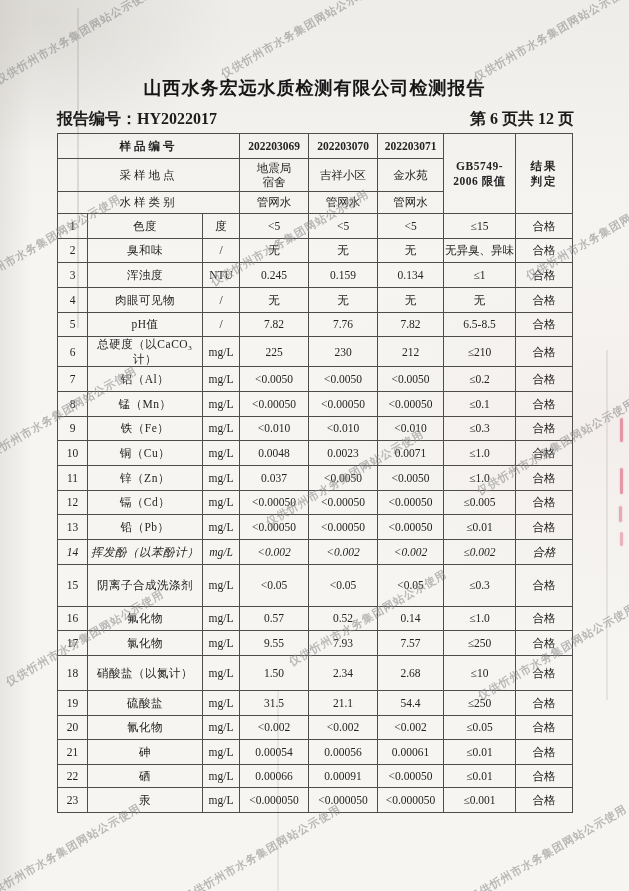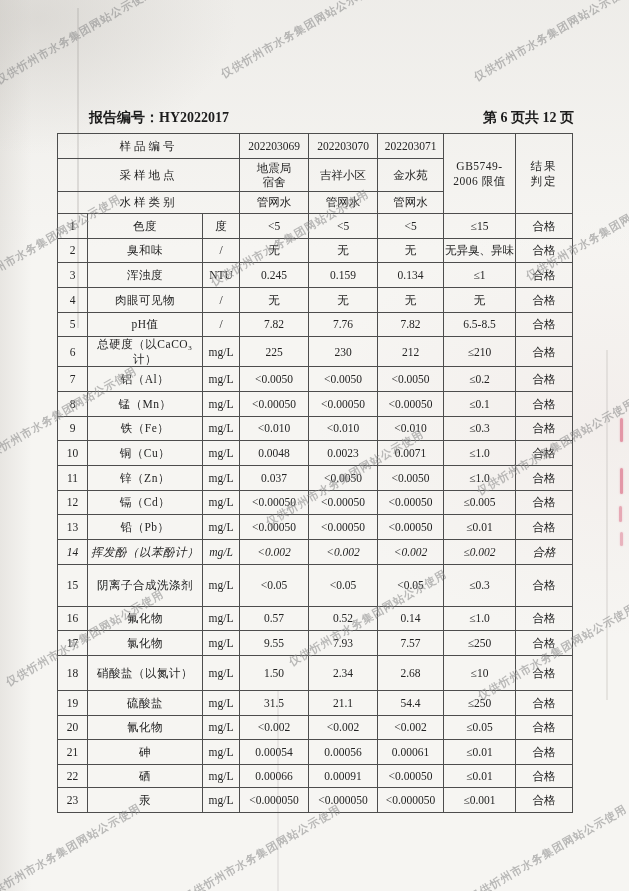--- a/index.html
+++ b/index.html
@@ -35,43 +35,42 @@
     position:absolute;left:0;right:0;top:76px;
     text-align:center;
     font-size:18px;font-weight:700;
     letter-spacing:1px;
     color:#161616;
     z-index:2;
   }
   .meta-row{
     position:absolute;left:57px;right:55px;top:109px;
     display:flex;justify-content:space-between;align-items:baseline;
-    font-size:14px;font-weight:700;color:#1c1c1c;
+    font-size:16px;font-weight:700;color:#1c1c1c;
     z-index:2;
-    margin-left:32px;
   }
   
   table.results{
     position:absolute;left:57px;top:133px;
     width:515px;
     border-collapse:collapse;
     table-layout:fixed;
     z-index:2;
   }
   table.results td{
     border:1px solid #4d4d4d;
     text-align:center;
     vertical-align:middle;
     font-size:11.5px;
     color:#242424;
     padding:0 1px;
     overflow:hidden;
     line-height:1.25;
   }
-  tr.h1{height:25px;}
+  tr.h1{height:25px;font-weight:bold;}
   tr.h2{height:33px;}
   tr.h3{height:22px;}
   td.label{letter-spacing:3px;font-size:12px;}
   td.prewrap{white-space:pre-line;}
   td.limit-head{font-size:12px;line-height:27px;letter-spacing:0.5px;}
   td.result-head{font-size:12px;line-height:27px;letter-spacing:2px;}
   td.loc{line-height:15px;font-size:11.5px;}
   td.item-cell{
     text-align:left;
     padding-left:10px;
@@ -98,20 +97,21 @@
       <span class="wm" style="left: 345px; top: 478px;">仅供忻州市水务集团网站公示使用</span>
       <span class="wm" style="left: 556px; top: 447px;">仅供忻州市水务集团网站公示使用</span>
       <span class="wm" style="left: 85px; top: 638px;">仅供忻州市水务集团网站公示使用</span>
       <span class="wm" style="left: 368px; top: 618px;">仅供忻州市水务集团网站公示使用</span>
       <span class="wm" style="left: 557px; top: 652px;">仅供忻州市水务集团网站公示使用</span>
       <span class="wm" style="left: 62px; top: 852px;">仅供忻州市水务集团网站公示使用</span>
       <span class="wm" style="left: 262px; top: 853px;">仅供忻州市水务集团网站公示使用</span>
       <span class="wm" style="left: 548px; top: 853px;">仅供忻州市水务集团网站公示使用</span>
     </div>
 
+  <div class="title">山西水务宏远水质检测有限公司检测报告</div>
 
   <div class="meta-row">
     <span>报告编号：HY2022017</span>
     <span>第 6 页共 12 页</span>
   </div>
 
   <table class="results">
     <colgroup>
       <col style="width:30px">
         <col style="width:115px">

